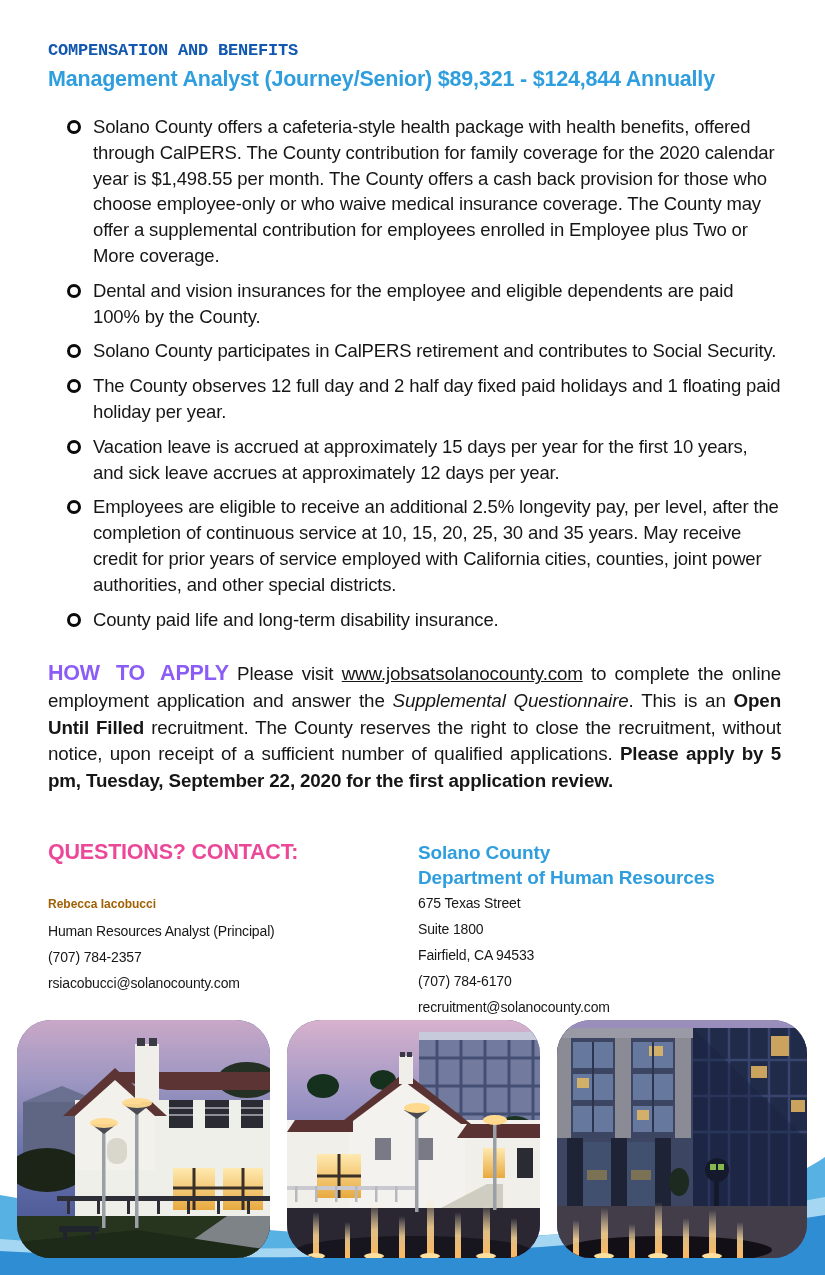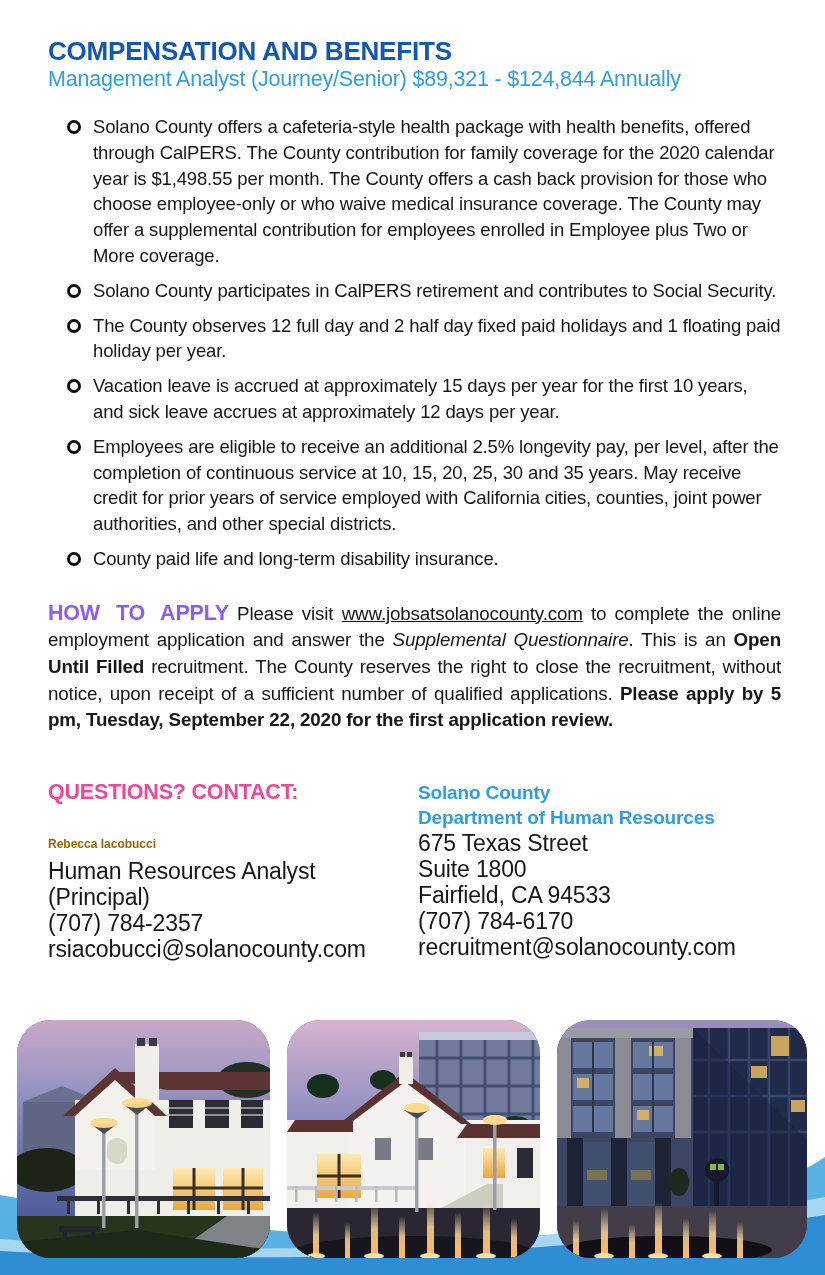--- a/index.html
+++ b/index.html
@@ -4,25 +4,25 @@
 <style>
   html,body{margin:0;padding:0;background:#ffffff;}
   .page{
     position:relative;width:825px;height:1275px;margin:0 auto;
     background:#ffffff;overflow:hidden;
     font-family:"Liberation Sans",sans-serif;color:#161616;
     font-stretch:condensed;
   }
   .content{position:absolute;left:48px;top:38px;width:733px;z-index:3;}
   .comp-title{
-    font-size:26px;font-weight:bold;color:#1257b0;
-    margin:0;line-height:26px;letter-spacing:-0.2px;
+    font-size:17px;font-weight:bold;color:#1257b0;
+    margin:0;line-height:26px;letter-spacing:-0.2px;font-family:Liberation Mono, monospace;
   }
   .comp-subtitle{
-    font-size:21.5px;font-weight:normal;color:#2f9ede;
+    font-size:21.5px;font-weight:bold;color:#2f9ede;
     margin:2px 0 15px;line-height:26px;letter-spacing:-0.2px;
   }
   ul.benefits{list-style:none;margin:22px 0 0;padding:0;
     font-size:18.5px;line-height:25.8px;letter-spacing:-0.15px;}
   ul.benefits li{position:relative;padding-left:45px;margin-bottom:9px;}
   ul.benefits li .ring{
     position:absolute;left:19px;top:6px;width:8px;height:8px;
     border:3.6px solid #0b0b0b;border-radius:50%;
   }
   .apply{
@@ -31,40 +31,41 @@
   }
   .apply-heading{color:#8b5cf6;font-weight:bold;font-size:21.5px;word-spacing:7px;letter-spacing:-0.2px;}
   .apply .lnk{text-decoration:underline;color:#161616;}
   .apply .b{font-weight:bold;}
   .apply .i{font-style:italic;}
   .contact{display:flex;margin-top:46px;}
   .contact-left{width:370px;}
   .contact-right{width:363px;}
   .contact-heading{font-size:21.5px;font-weight:bold;color:#ec4899;margin:0;line-height:24px;letter-spacing:-0.2px;}
   .person-name{font-size:12px;font-weight:bold;color:#a16207;margin:28px 0 1px;line-height:25px;}
-  .cline{font-size:23px;line-height:26px;letter-spacing:-0.15px;}
+  .cline{font-size:14px;line-height:26px;letter-spacing:-0.15px;}
   .dept-line{font-size:19px;font-weight:bold;color:#2f9ede;line-height:25px;letter-spacing:-0.15px;}
   .photos{position:absolute;left:17px;top:1020px;display:flex;gap:17px;z-index:2;}
   .photo{width:253px;height:238px;border-radius:34px;overflow:hidden;background:#44497e;}
   .photo:last-child{width:250px;}
   .photo svg{display:block;width:100%;height:100%;}
   .waves{position:absolute;left:0;bottom:0;width:825px;height:140px;z-index:1;}
 </style>
 </head>
 <body>
 
 <div class="page">
 
   <div class="content">
 
     <h1 class="comp-title">COMPENSATION AND BENEFITS</h1>
     <h2 class="comp-subtitle">Management Analyst (Journey/Senior) $89,321 - $124,844 Annually</h2>
 
     <ul class="benefits">
       <li><span class="ring"></span><span>Solano County offers a cafeteria-style health package with health benefits, offered through CalPERS. The County contribution for family coverage for the 2020 calendar year is $1,498.55 per month. The County offers a cash back provision for those who choose employee-only or who waive medical insurance coverage. The County may offer a supplemental contribution for employees enrolled in Employee plus Two or More coverage.</span></li>
+      <li><span class="ring"></span><span>Dental and vision insurances for the employee and eligible dependents are paid 100% by the County.</span></li>
       <li><span class="ring"></span><span>Solano County participates in CalPERS retirement and contributes to Social Security.</span></li>
       <li><span class="ring"></span><span>The County observes 12 full day and 2 half day fixed paid holidays and 1 floating paid holiday per year.</span></li>
       <li><span class="ring"></span><span>Vacation leave is accrued at approximately 15 days per year for the first 10 years, and sick leave accrues at approximately 12 days per year.</span></li>
       <li><span class="ring"></span><span>Employees are eligible to receive an additional 2.5% longevity pay, per level, after the completion of continuous service at 10, 15, 20, 25, 30 and 35 years. May receive credit for prior years of service employed with California cities, counties, joint power authorities, and other special districts.</span></li>
       <li><span class="ring"></span><span>County paid life and long-term disability insurance.</span></li>
     </ul>
 
     <p class="apply"><span class="apply-heading">HOW TO APPLY</span><span> Please visit </span><span class="lnk">www.jobsatsolanocounty.com</span><span> to complete the online employment application and answer the </span><span class="i">Supplemental Questionnaire</span><span>. This is an </span><span class="b">Open Until Filled</span><span> recruitment. The County reserves the right to close the recruitment, without notice, upon receipt of a sufficient number of qualified applications. </span><span class="b">Please apply by 5 pm, Tuesday, September 22, 2020 for the first application review.</span></p>
 
     <div class="contact">

